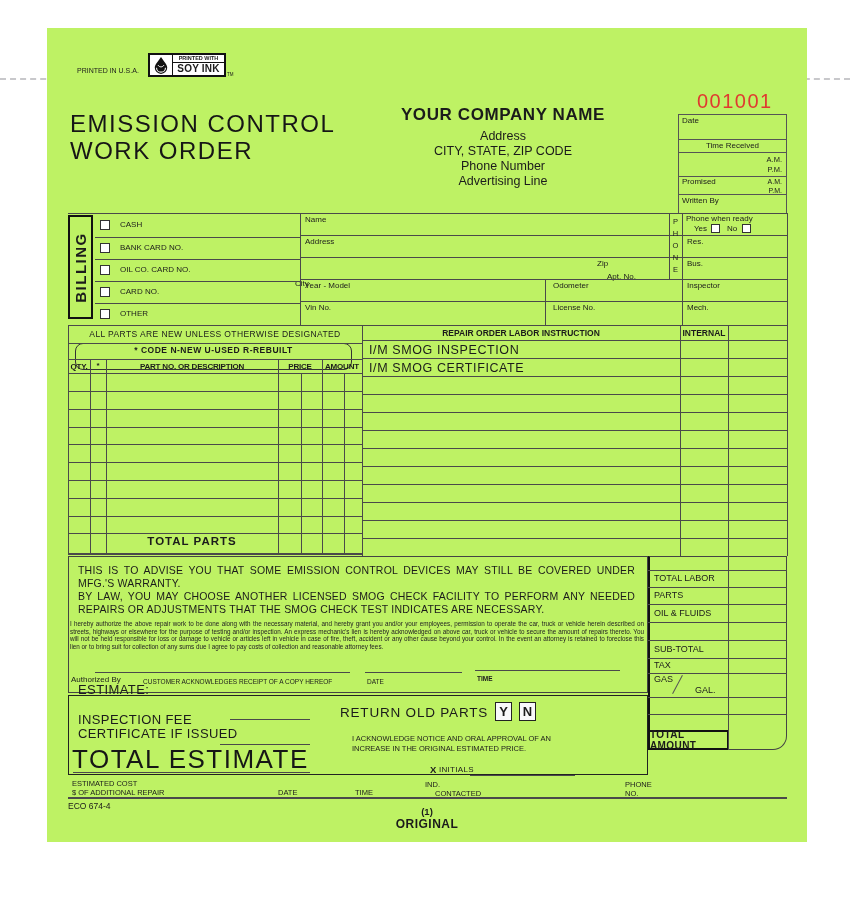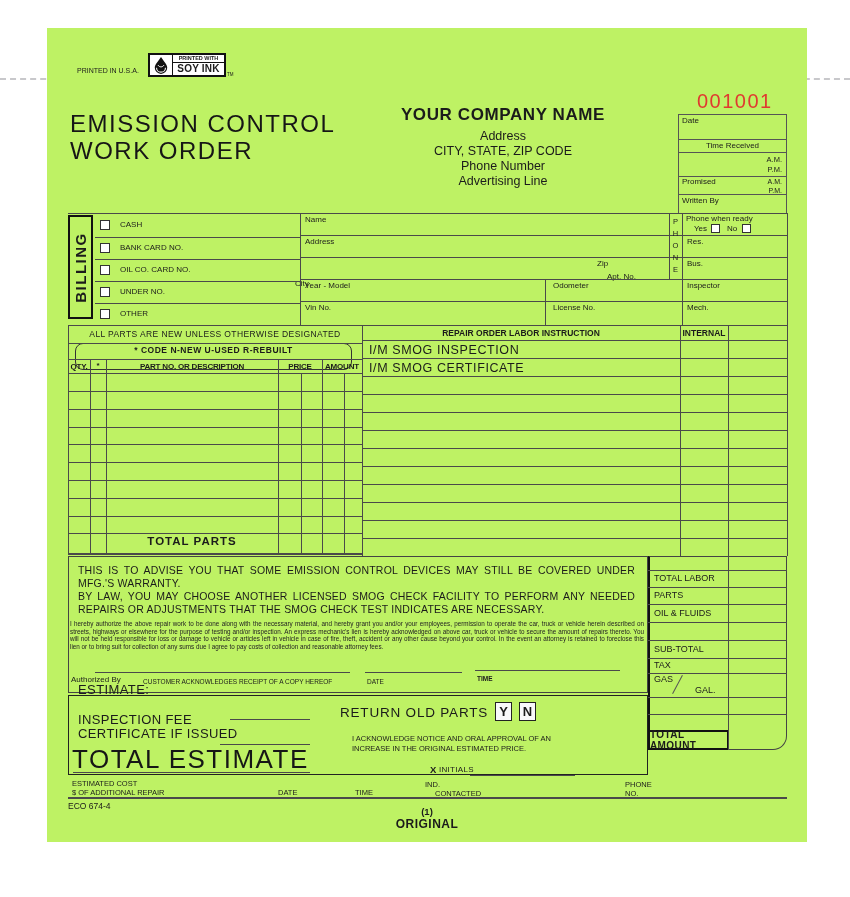--- a/index.html
+++ b/index.html
@@ -238,21 +238,21 @@
       <div style="position: absolute; left: 315px; top: 297px; width: 1px; height: 231px; background: rgb(74, 74, 74);"></div>
       <div style="position: absolute; left: 633px; top: 297px; width: 1px; height: 231px; background: rgb(74, 74, 74);"></div>
       <div style="position: absolute; left: 681px; top: 297px; width: 1px; height: 425px; background: rgb(74, 74, 74);"></div>
       <div style="position: absolute; left: 53px; top: 192px; width: 10px; height: 10px; border: 1px solid rgb(51, 51, 51); background: rgb(255, 255, 255);"></div>
       <div style="position: absolute; left: 73px; top: 192px; font-size: 8px; white-space: nowrap;">CASH</div>
       <div style="position: absolute; left: 53px; top: 215px; width: 10px; height: 10px; border: 1px solid rgb(51, 51, 51); background: rgb(255, 255, 255);"></div>
       <div style="position: absolute; left: 73px; top: 215px; font-size: 8px; white-space: nowrap;">BANK CARD NO.</div>
       <div style="position: absolute; left: 53px; top: 237px; width: 10px; height: 10px; border: 1px solid rgb(51, 51, 51); background: rgb(255, 255, 255);"></div>
       <div style="position: absolute; left: 73px; top: 237px; font-size: 8px; white-space: nowrap;">OIL CO. CARD NO.</div>
       <div style="position: absolute; left: 53px; top: 259px; width: 10px; height: 10px; border: 1px solid rgb(51, 51, 51); background: rgb(255, 255, 255);"></div>
-      <div style="position: absolute; left: 73px; top: 259px; font-size: 8px; white-space: nowrap;">UNDER NO.</div>
+      <div style="position: absolute; left: 73px; top: 259px; font-size: 8px; white-space: nowrap;">CARD NO.</div>
       <div style="position: absolute; left: 53px; top: 281px; width: 10px; height: 10px; border: 1px solid rgb(51, 51, 51); background: rgb(255, 255, 255);"></div>
       <div style="position: absolute; left: 73px; top: 281px; font-size: 8px; white-space: nowrap;">OTHER</div>
       <div style="position: absolute; left: 622px; top: 189px; width: 13px; text-align: center; font-size: 7.5px;">P</div>
       <div style="position: absolute; left: 622px; top: 201px; width: 13px; text-align: center; font-size: 7.5px;">H</div>
       <div style="position: absolute; left: 622px; top: 213px; width: 13px; text-align: center; font-size: 7.5px;">O</div>
       <div style="position: absolute; left: 622px; top: 225px; width: 13px; text-align: center; font-size: 7.5px;">N</div>
       <div style="position: absolute; left: 622px; top: 237px; width: 13px; text-align: center; font-size: 7.5px;">E</div>
       <div style="position: absolute; left: 322px; top: 315px; font-size: 12.5px; letter-spacing: 0.6px; white-space: nowrap;">I/M SMOG INSPECTION</div>
       <div style="position: absolute; left: 322px; top: 333px; font-size: 12.5px; letter-spacing: 0.6px; white-space: nowrap;">I/M SMOG CERTIFICATE</div>
       <div style="position: absolute; left: 607px; top: 545px; font-size: 9px; white-space: nowrap;">TOTAL LABOR</div>

